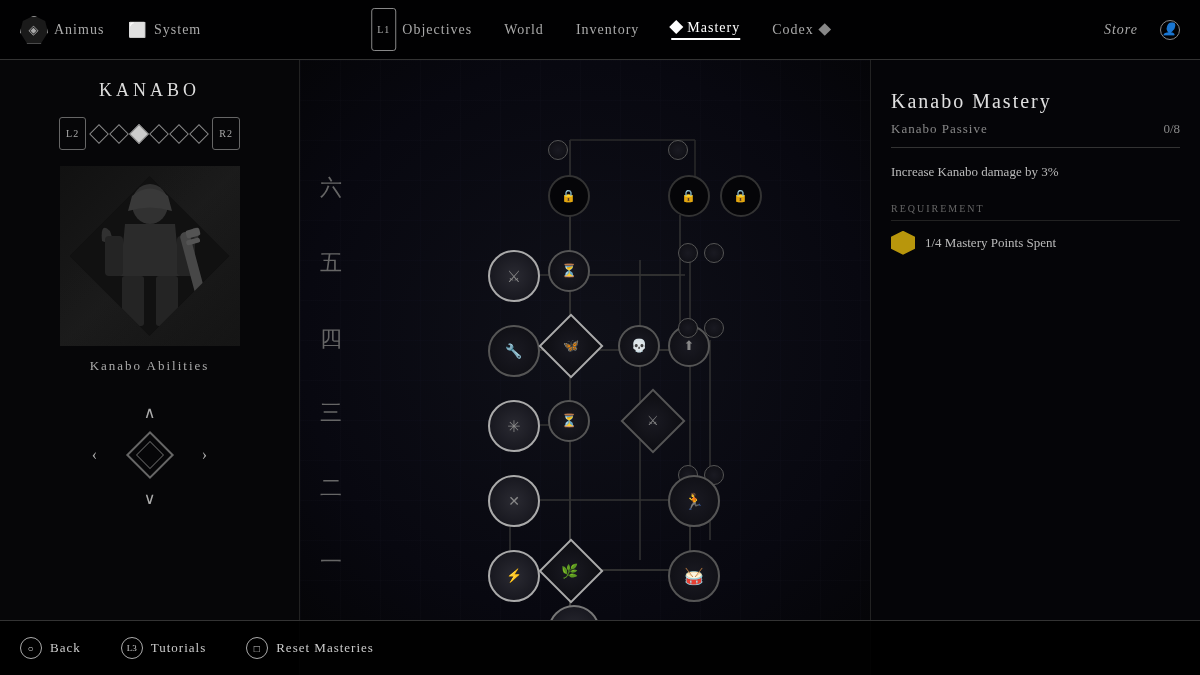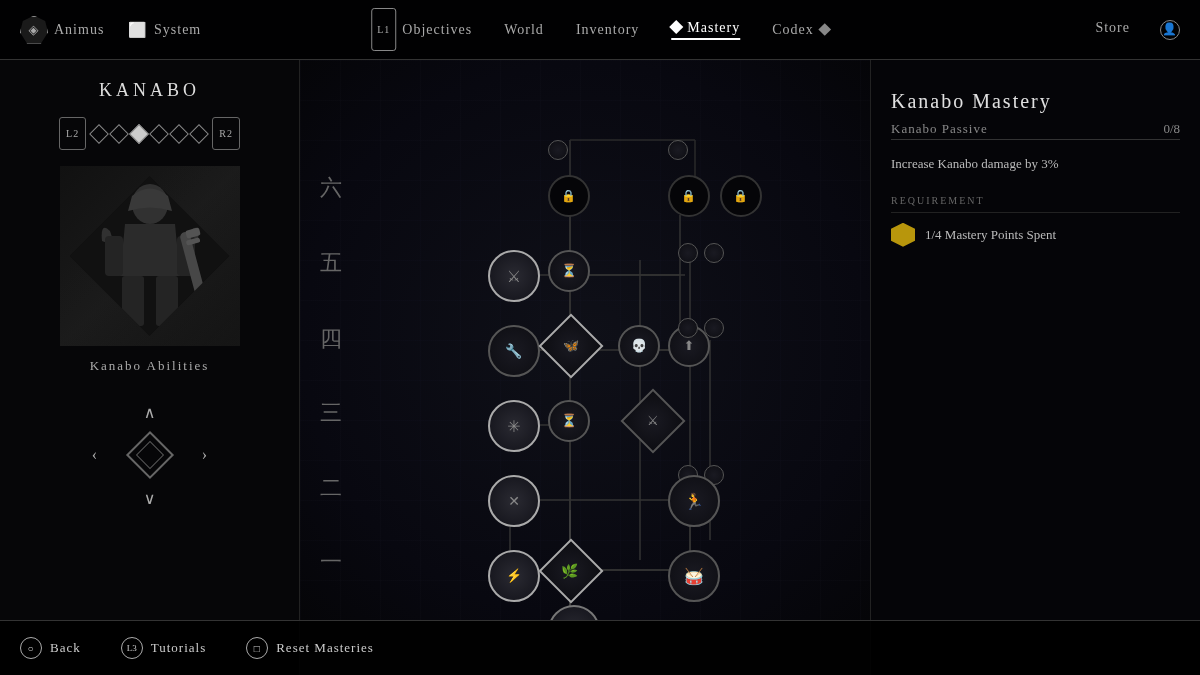--- a/index.html
+++ b/index.html
@@ -21,21 +21,21 @@
       background: rgba(0,0,0,0.85);
       border-bottom: 1px solid #333;
       display: flex;
       align-items: center;
       justify-content: space-between;
       padding: 0 20px;
       z-index: 10;
     }
     .nav-left { display: flex; align-items: center; gap: 24px; }
     .nav-center { display: flex; align-items: center; gap: 32px; position: absolute; left: 50%; transform: translateX(-50%); }
-    .nav-right { display: flex; gap: 24px; }
+    .nav-right { display: flex; align-items: center; gap: 16px; font-style: italic; }
 
     .nav-item {
       color: #aaa;
       font-size: 14px;
       letter-spacing: 1px;
       cursor: pointer;
       display: flex; align-items: center; gap: 6px;
     }
     .nav-item.active {
       color: #fff;
@@ -236,21 +236,21 @@
       font-size: 20px;
       letter-spacing: 2px;
       color: #e0e0e0;
       margin-bottom: 8px;
       margin-top: 10px;
     }
 
     .right-panel-subtitle-row {
       display: flex; justify-content: space-between; align-items: center;
       border-bottom: 1px solid #333;
-      padding-bottom: 2px;
+      padding-bottom: 10px;
       margin-bottom: 14px;
     }
     .right-panel-subtitle {
       color: #888;
       font-size: 13px;
       letter-spacing: 1px;
     }
     .right-panel-count {
       color: #888;
       font-size: 13px;

